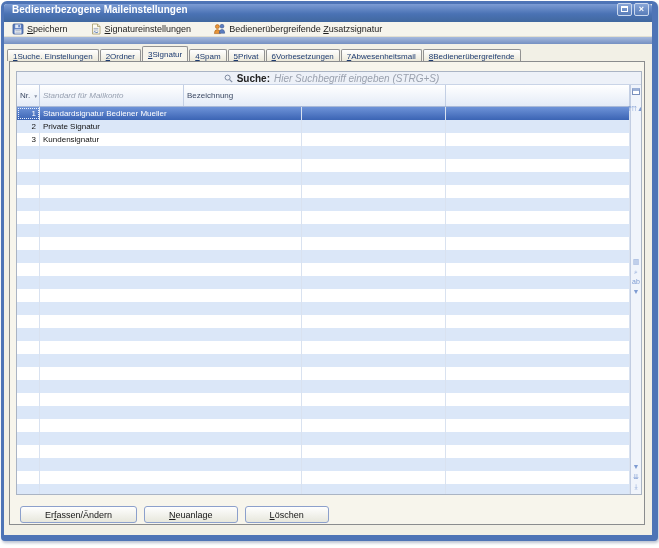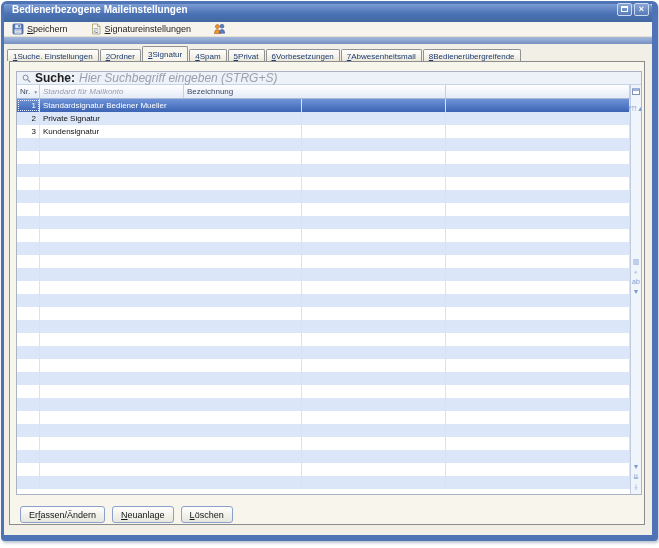--- a/index.html
+++ b/index.html
@@ -31,24 +31,24 @@
     background:linear-gradient(#ffffff,#ece9da);border:1px solid #929292;border-bottom:none;
     border-radius:2px 2px 0 0;box-sizing:border-box;cursor:default;}
   .tab.active{height:15px;background:#f7f5ec;position:relative;z-index:2;}
   
   .panel{position:absolute;left:5px;top:57px;width:636px;height:464px;background:#f7f5ec;
     border:1px solid #8a8c8e;box-sizing:border-box;}
   
   .grid{position:absolute;left:6px;top:9px;width:626px;height:424px;background:#fff;
     border:1px solid #aab4c4;box-sizing:border-box;overflow:hidden;}
   .searchbar{height:13px;display:flex;align-items:center;gap:4px;padding-left:5px;
-    background:#edf1f8;border-bottom:1px solid #c9d4e7;font-size:12px;box-sizing:border-box;}
+    background:#edf1f8;border-bottom:1px solid #c9d4e7;font-size:10px;box-sizing:border-box;justify-content:center;}
   .search-label{font-weight:bold;color:#222;}
   .search-ph{font-style:italic;color:#9aa1ae;}
-  .ghead{height:14px;display:flex;background:linear-gradient(#ffffff,#e4ebf7);
+  .ghead{height:22px;display:flex;background:linear-gradient(#ffffff,#e4ebf7);
     border-bottom:1px solid #a9b9d7;font-size:8px;color:#3c4963;box-sizing:border-box;}
   .hcell{display:flex;align-items:center;padding:0 3px;border-right:1px solid #c3cfe4;box-sizing:border-box;cursor:default;}
   .h-std{font-style:italic;color:#98a1b1;}
   .sort{margin-left:3px;font-size:5px;color:#8a94a8;}
   .w-nr{width:23px;}.w-bez{width:262px;}.w-std{width:144px;}.w-rest{width:184px;}
   .rows{position:relative;height:395px;overflow:hidden;background:#fff;}
   .grid-row{display:flex;height:13px;font-size:8px;color:#121212;background:#fff;cursor:default;}
   .rows div.grid-row:nth-of-type(even){background:#dbe7f8;}
   .rows div.grid-row.selected{background:linear-gradient(#6e93d8,#3b64b4);color:#fff;}
   .cell{display:flex;align-items:center;padding:0 3px;border-right:1px solid #d9e2f0;box-sizing:border-box;
@@ -59,21 +59,21 @@
   .vstrip{position:absolute;top:13px;right:0;bottom:0;width:11px;display:flex;flex-direction:column;
     align-items:center;background:#f0f4fb;border-left:1px solid #c2cde2;box-sizing:border-box;
     color:#7d9bd2;}
   .chooser{width:8px;height:7px;margin:3px 0 2px;background:#fff;border:1px solid #7a90bd;
     border-top:3px solid #9db1d6;box-sizing:border-box;cursor:default;}
   .vs-icon{height:10px;line-height:10px;font-size:7px;text-align:center;cursor:default;}
   .vs-mid{margin-top:142px;display:flex;flex-direction:column;align-items:center;}
   .vs-bottom{margin-top:auto;margin-bottom:2px;display:flex;flex-direction:column;align-items:center;}
   
   .actions{position:absolute;left:10px;top:444px;display:flex;gap:7px;font-size:9px;}
-  .btn{height:17px;padding:0 8px;display:flex;align-items:center;color:#161616;
+  .btn{height:17px;padding:0 24px;display:flex;align-items:center;color:#161616;
     background:linear-gradient(#fefefe,#e7e7dc);border:1px solid #8ca0cc;border-radius:3px;
     box-sizing:border-box;cursor:default;white-space:nowrap;}
 </style>
 </head>
 <body>
 
 <div class="window">
 
   <div class="titlebar">
     <span class="title">Bedienerbezogene Maileinstellungen</span>
@@ -107,20 +107,21 @@
       </svg>
       <span><span></span><span class="ac">S</span><span>ignatureinstellungen</span></span>
     </span>
     <span class="tool-item">
       <svg width="13" height="12" viewBox="0 0 13 12">
         <circle cx="4.4" cy="3.6" r="2" fill="#e8953a" stroke="#a85f14" stroke-width="0.6"></circle>
         <path d="M1.4 10.6 q0 -4 3 -4 t3 4 z" fill="#e8953a" stroke="#a85f14" stroke-width="0.6"></path>
         <circle cx="9" cy="3.2" r="1.9" fill="#5b7dc0" stroke="#3c5a94" stroke-width="0.6"></circle>
         <path d="M6.3 10.2 q0 -3.8 2.7 -3.8 t2.7 3.8 z" fill="#5b7dc0" stroke="#3c5a94" stroke-width="0.6"></path>
       </svg>
+      <span><span>Bedienerübergreifende </span><span class="ac">Z</span><span>usatzsignatur</span></span>
     </span>
   </div>
 
   <div class="band"></div>
 
   <div class="tabs">
 
   <span class="tab">
         <span class="ac">1</span>
         <span> Suche. Einstellungen</span>

